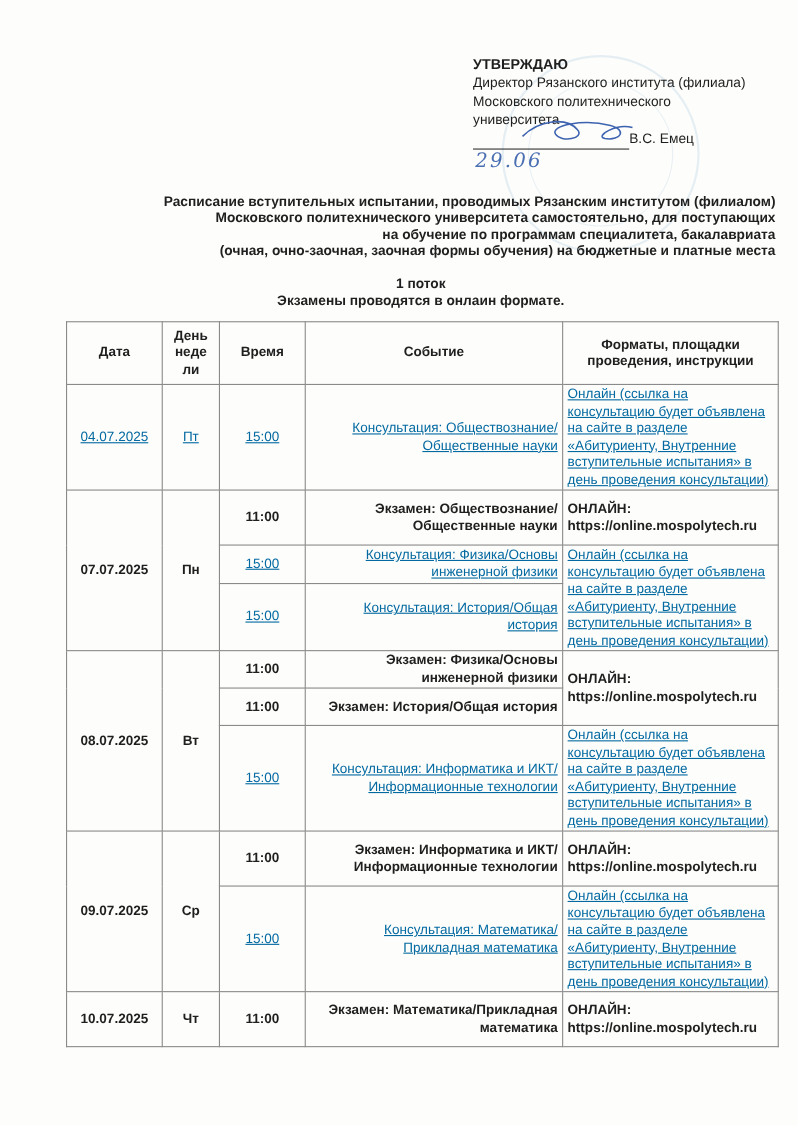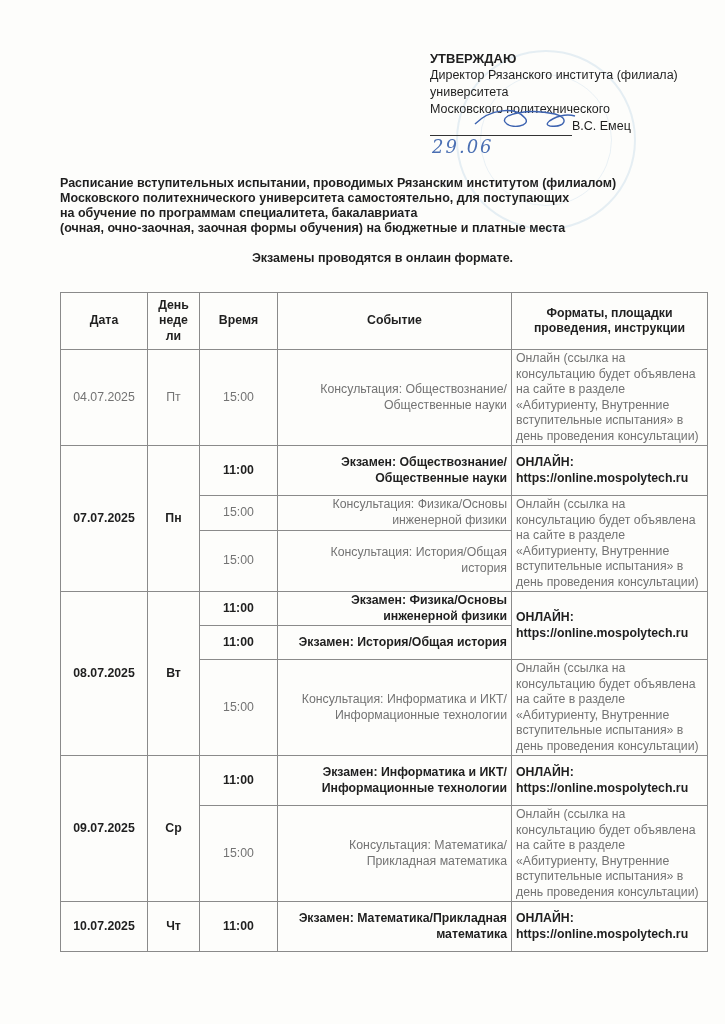--- a/index.html
+++ b/index.html
@@ -14,67 +14,68 @@
     position: absolute; left: 456px; top: 50px; width: 180px; height: 180px; border-radius: 50%;
     border: 2px solid rgba(120,170,210,0.18); box-sizing: border-box;
   }
   .stamp::after {
     content: ""; position: absolute; left: 22px; top: 22px; right: 22px; bottom: 22px;
     border-radius: 50%; border: 1px solid rgba(120,170,210,0.15);
   }
   .signature { position: absolute; left: 470px; top: 104px; }
   .handdate { position: absolute; left: 432px; top: 136px; font-family: "DejaVu Serif", serif; font-style: italic; color: #4a6fb3; font-size: 18px; letter-spacing: 2px; }
   .title {
-    position: absolute; left: 60px; width: 645px; top: 176px; text-align: left;
+    position: absolute; left: 60px; width: 645px; top: 176px; text-align: right;
     font-weight: bold; font-size: 12.5px; line-height: 15px;
   }
   .subtitle {
     position: absolute; left: 60px; width: 645px; top: 251px; text-align: center;
     font-weight: bold; font-size: 12.5px; line-height: 15px;
   }
   table.sched {
     position: absolute; left: 60px; top: 292px; width: 648px;
     border-collapse: collapse; font-size: 12.3px; line-height: 15.5px;
   }
   table.sched th, table.sched td { border: 1px solid #8a8a8a; padding: 1px 4px; vertical-align: middle; }
   table.sched th { font-weight: bold; text-align: center; height: 54px; }
   .c-date { width: 78px; text-align: center; }
   .c-day { width: 43px; text-align: center; }
   .c-time { width: 69px; text-align: center; }
   .c-event { width: 225px; text-align: right; }
   .c-fmt { text-align: left; }
   .b { font-weight: bold; }
-  .muted { color: #737373; }
+  .muted { color: #0369a1; text-decoration: underline; }
 </style>
 </head>
 <body>
 
 <div class="stamp"></div>
 
 <div class="approve">
   <div class="head">УТВЕРЖДАЮ</div>
   <div>Директор Рязанского института (филиала)</div>
+  <div>Московского политехнического</div>
   <div>университета</div>
-  <div>Московского политехнического</div>
   <div><span class="sigline" style="width:142px;">&nbsp;</span><span>В.С. Емец</span></div>
 </div>
 
 <svg class="signature" width="110" height="30" viewBox="0 0 110 30">
   <path d="M5 20 C 20 5, 45 2, 55 14 C 62 22, 40 26, 35 18 C 30 10, 60 4, 85 10 C 100 14, 95 24, 80 22 C 70 20, 90 8, 105 12" fill="none" stroke="#3d63b0" stroke-width="1.4"></path>
 </svg>
 <div class="handdate">29.06</div>
 
 <div class="title">
   <div>Расписание вступительных испытании, проводимых Рязанским институтом (филиалом)</div>
   <div>Московского политехнического университета самостоятельно, для поступающих</div>
   <div>на обучение по программам специалитета, бакалавриата</div>
   <div>(очная, очно-заочная, заочная формы обучения) на бюджетные и платные места</div>
 </div>
 
 <div class="subtitle">
+  <div>1 поток</div>
   <div>Экзамены проводятся в онлаин формате.</div>
 </div>
 
 <table class="sched">
   <thead>
     <tr>
       <th class="c-date">Дата</th>
       <th class="c-day">День неде ли</th>
       <th class="c-time">Время</th>
       <th class="c-event">Событие</th>

